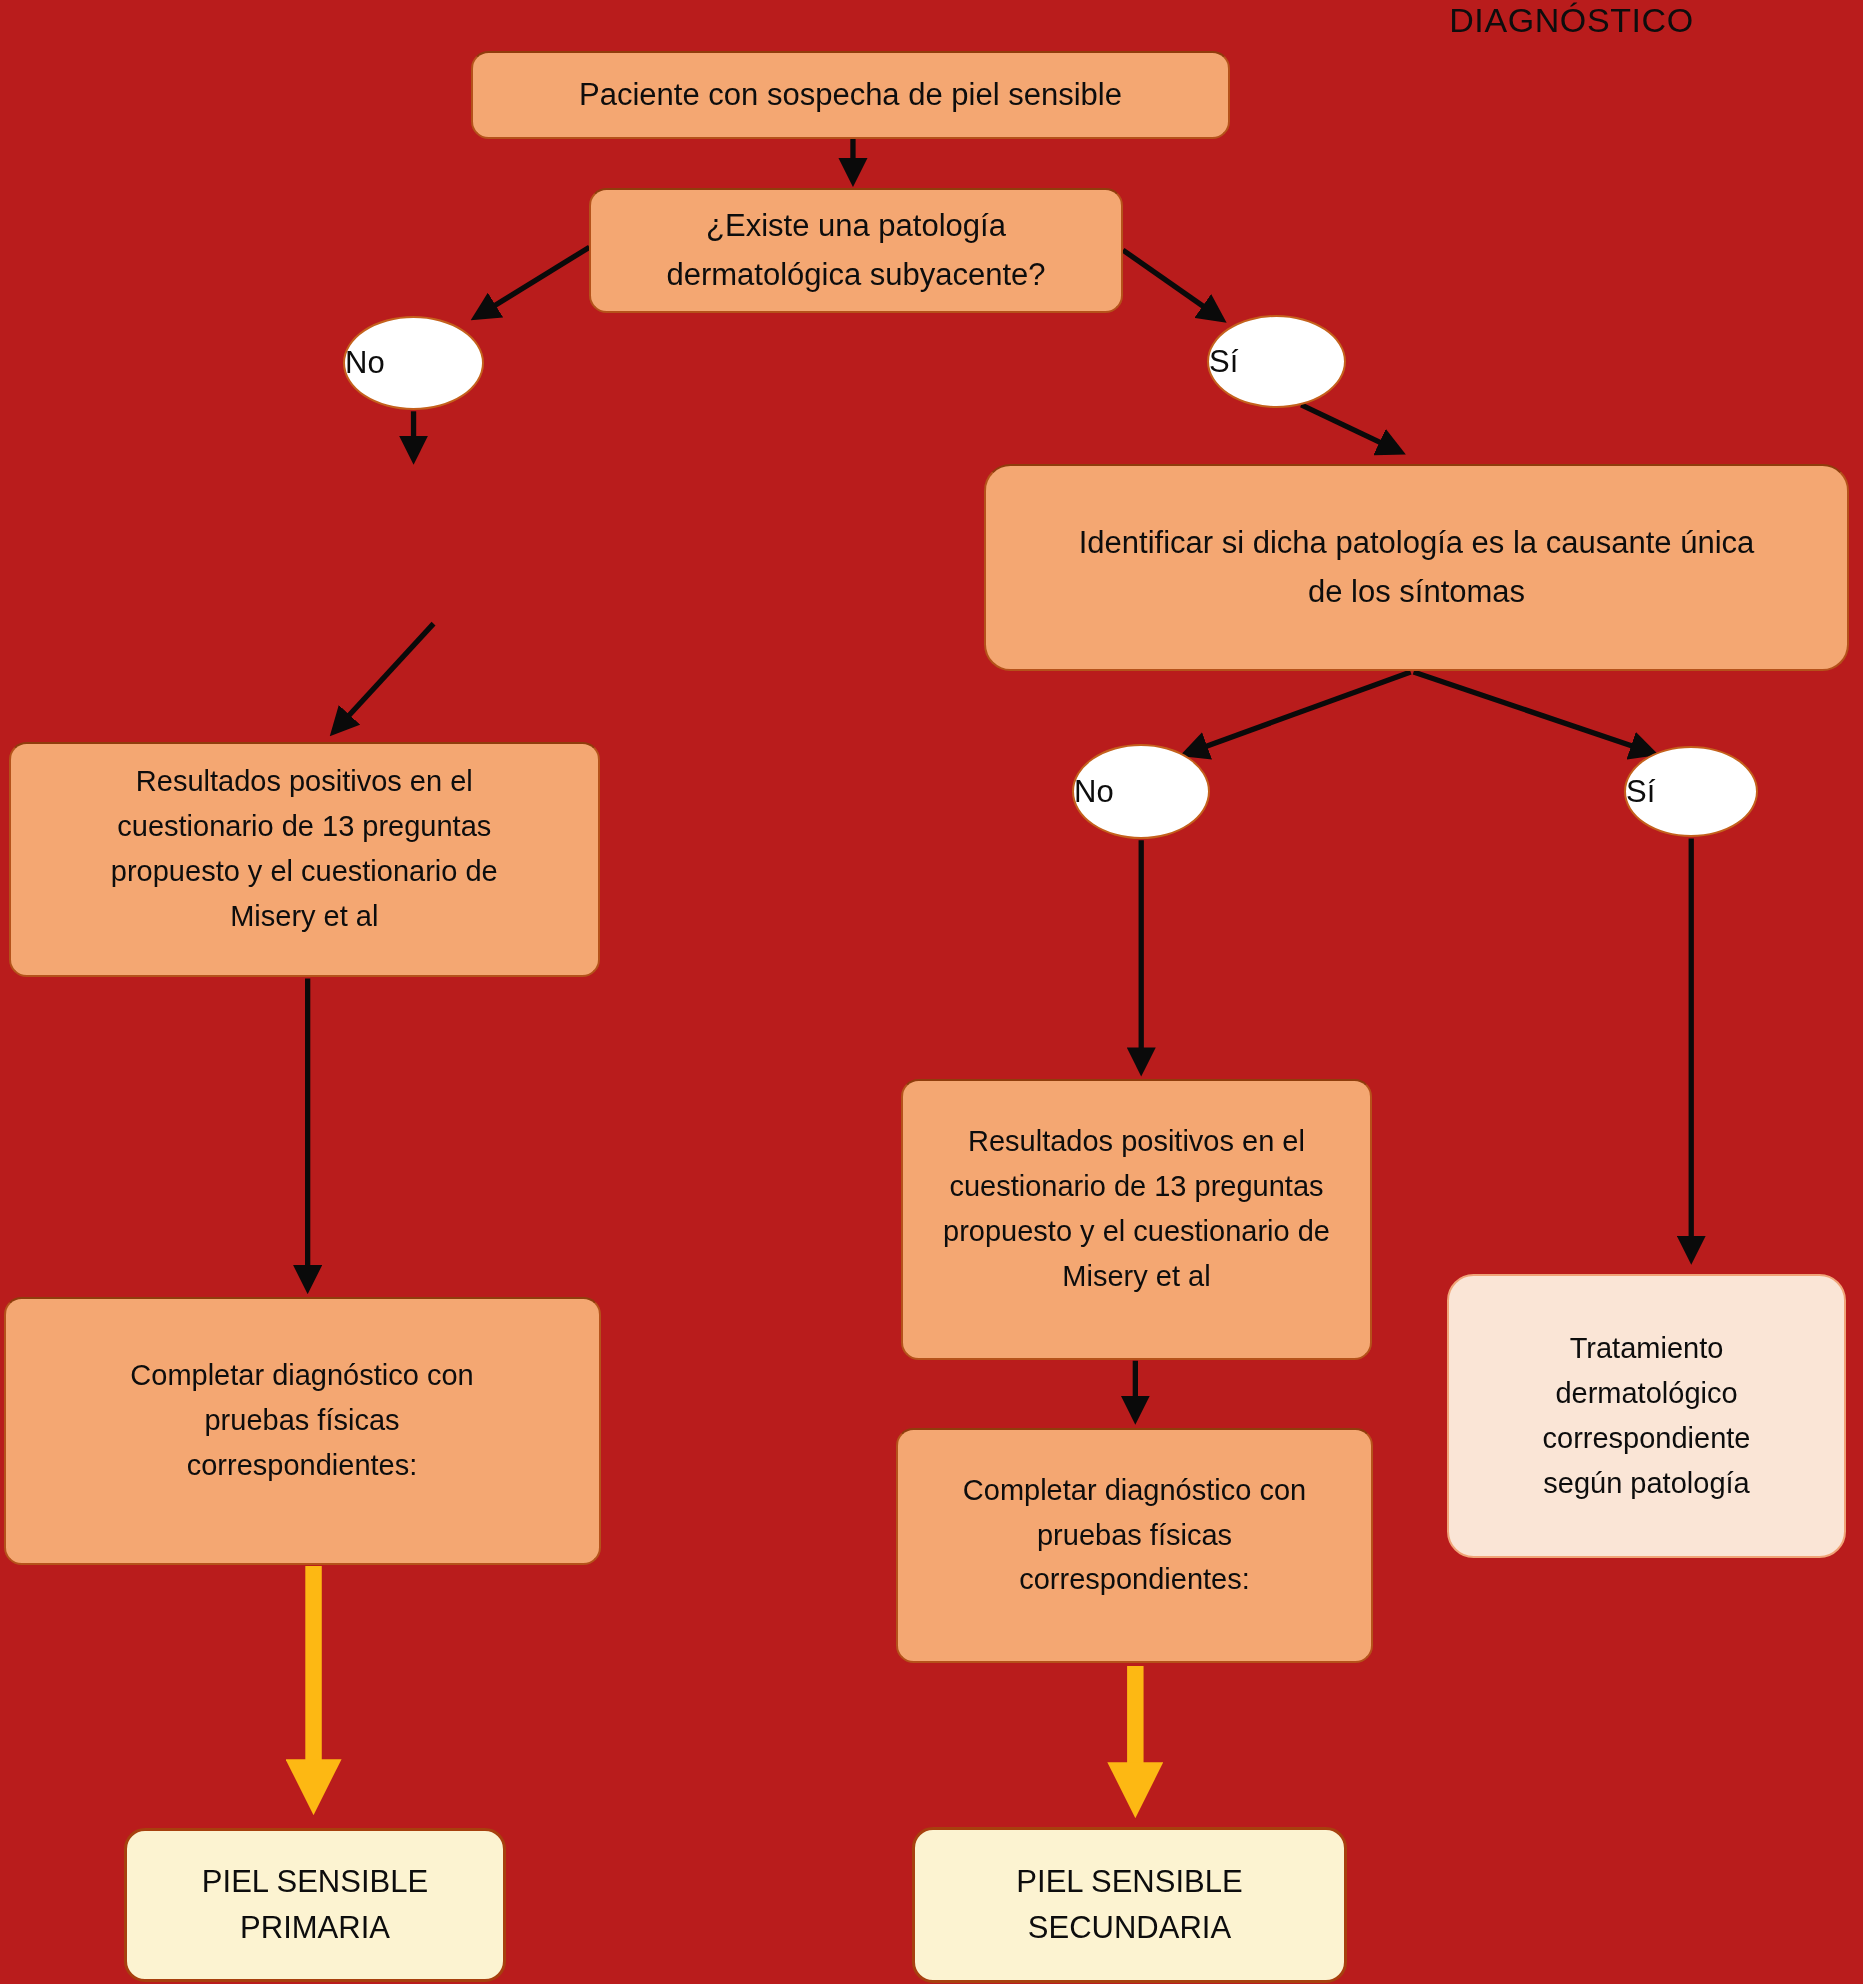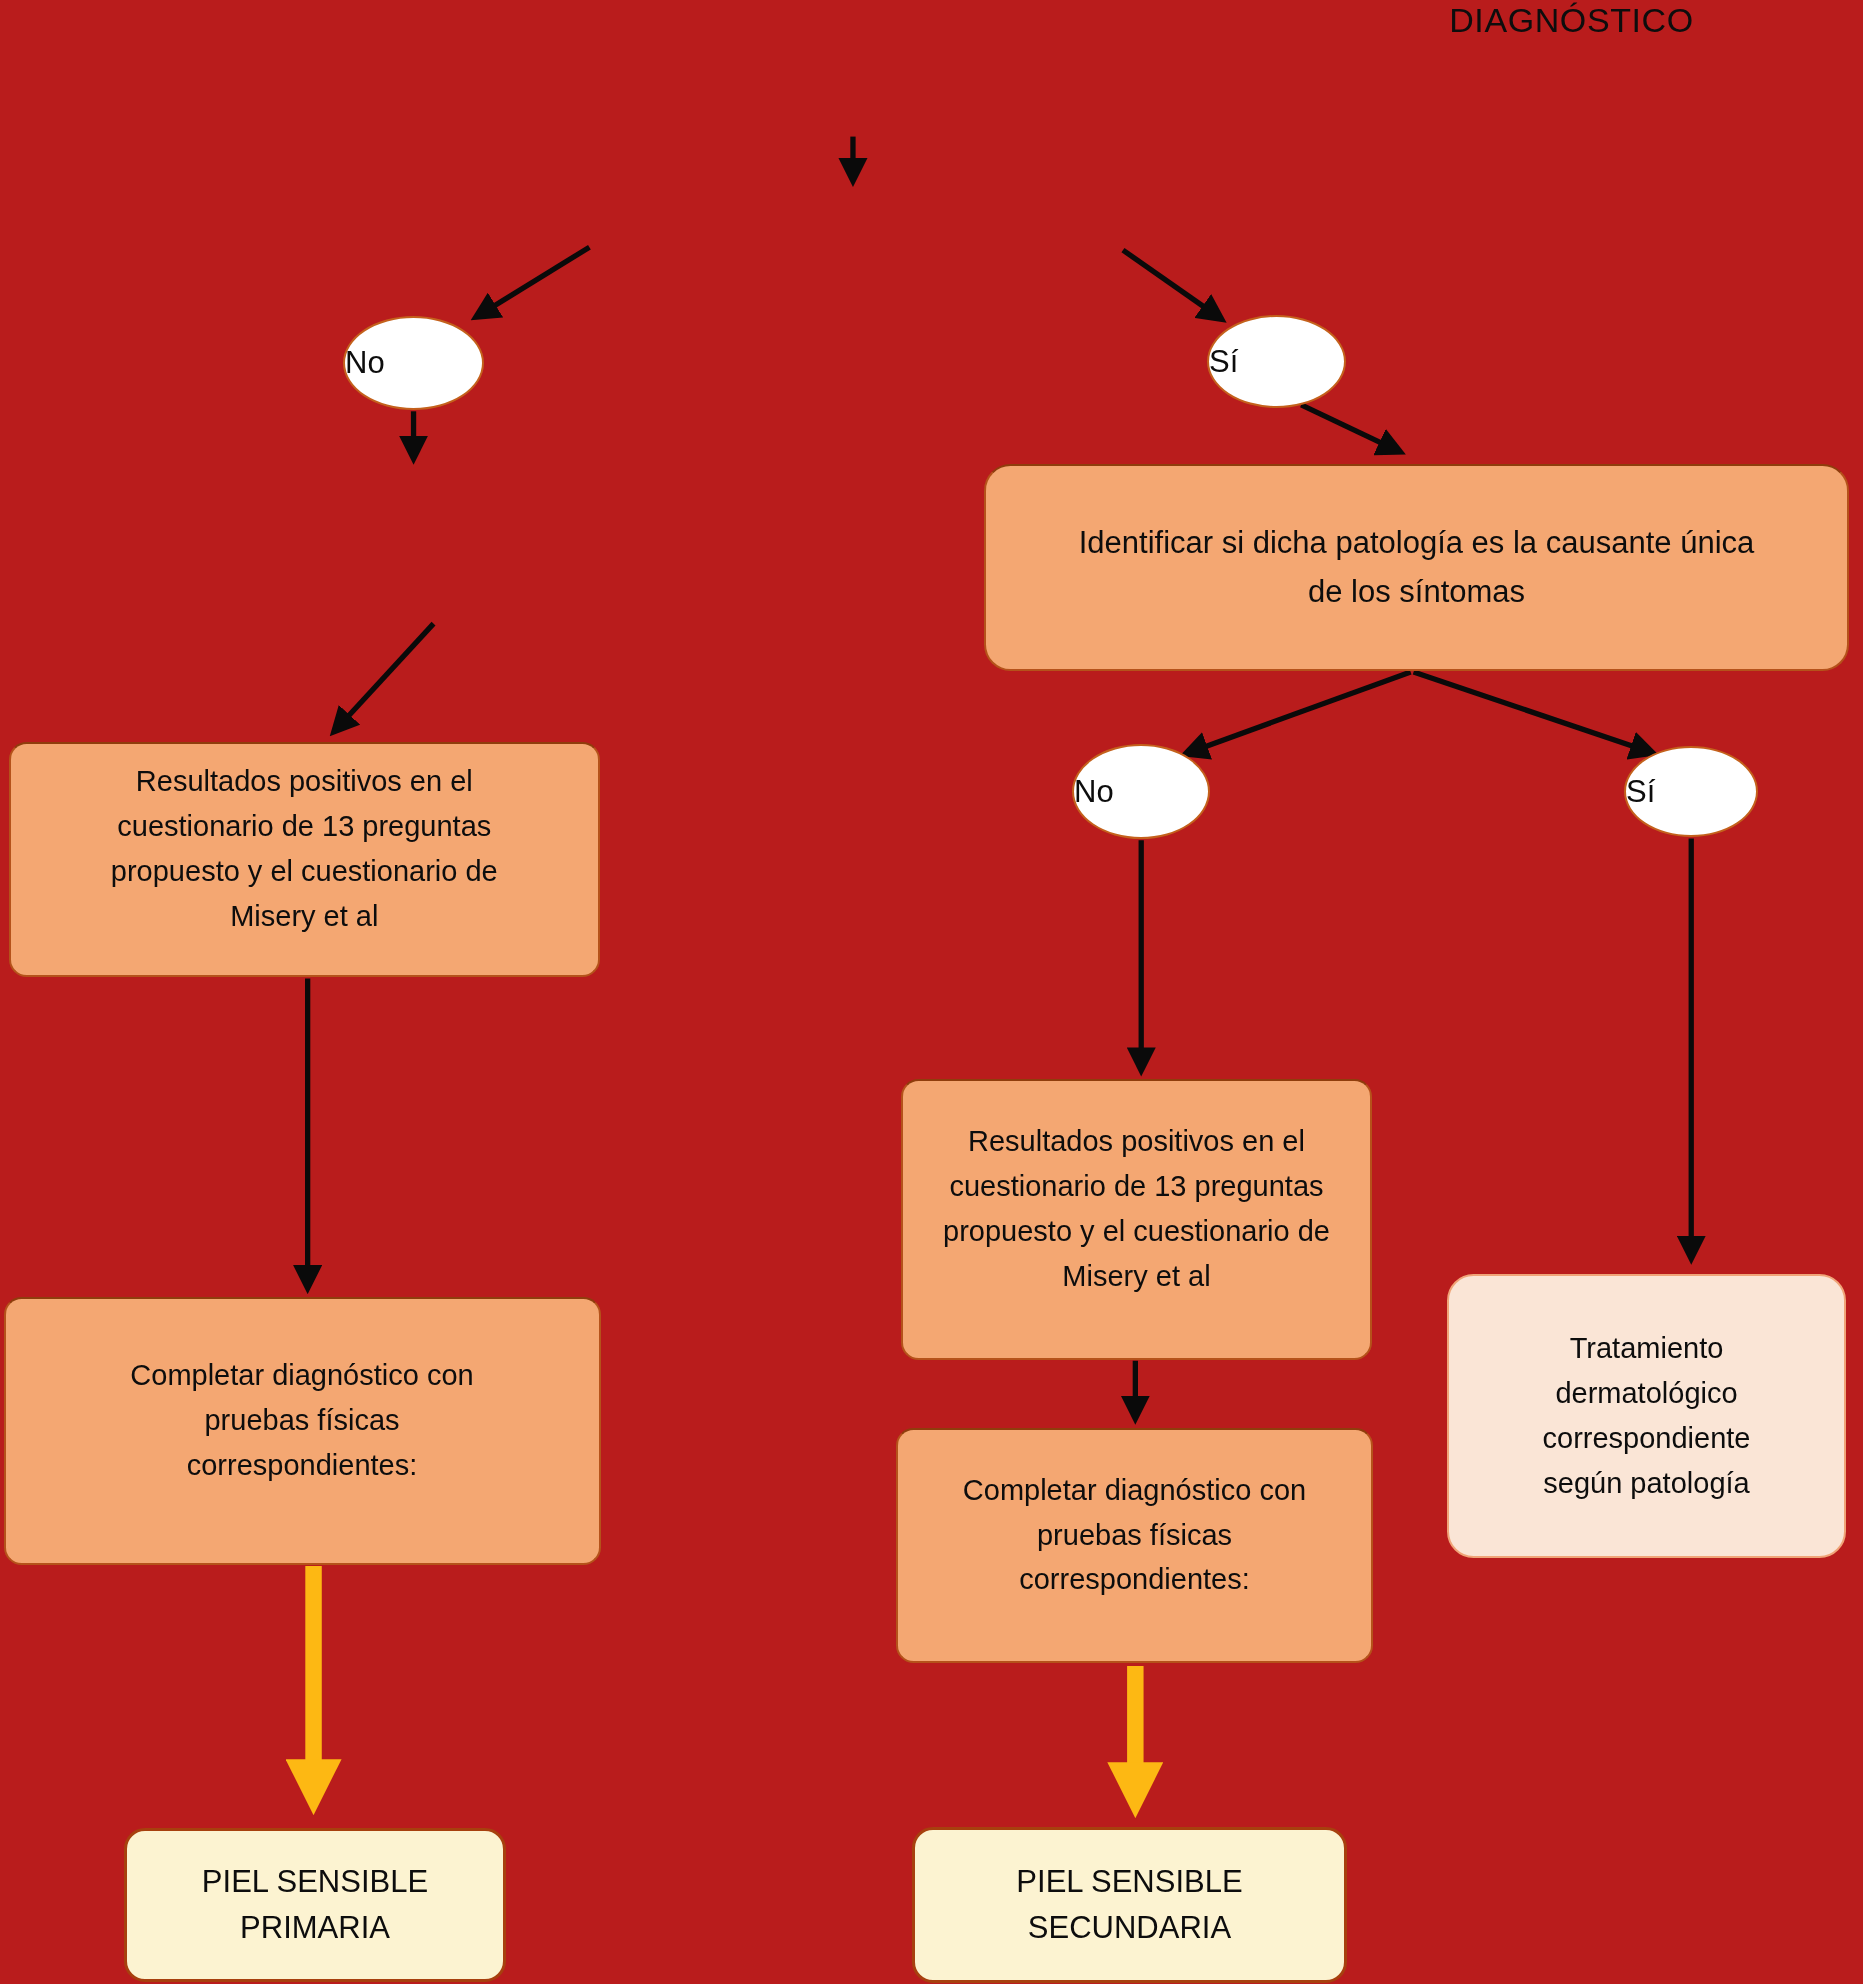--- a/index.html
+++ b/index.html
@@ -102,21 +102,28 @@
     <line x1="2212" y1="688" x2="2372" y2="764" stroke="#0A0A0A" stroke-width="9" marker-end="url(#mBlack)"></line>
     <line x1="2398" y1="1142" x2="2024" y2="1278" stroke="#0A0A0A" stroke-width="9" marker-end="url(#mBlack)"></line>
     <line x1="2403" y1="1142" x2="2801" y2="1277" stroke="#0A0A0A" stroke-width="9" marker-end="url(#mBlack)"></line>
     <line x1="1940" y1="1428" x2="1940" y2="1810" stroke="#0A0A0A" stroke-width="9" marker-end="url(#mBlack)"></line>
     <line x1="1930" y1="2313" x2="1930" y2="2402" stroke="#0A0A0A" stroke-width="9" marker-end="url(#mBlack)"></line>
     <line x1="2875" y1="1425" x2="2875" y2="2130" stroke="#0A0A0A" stroke-width="9" marker-end="url(#mBlack)"></line>
     <line x1="533" y1="2662" x2="533" y2="3038" stroke="#FDB813" stroke-width="28" marker-end="url(#mYellow)"></line>
     <line x1="1930" y1="2832" x2="1930" y2="3043" stroke="#FDB813" stroke-width="28" marker-end="url(#mYellow)"></line>
   </svg>
 
+  <div class="node orange" style="left:471px;top:51px;width:759px;height:88px;font-size:31px;">
+    <span class="label">Paciente con sospecha de piel sensible</span>
+  </div>
 
+  <div class="node orange" style="left:589px;top:188px;width:534px;height:125px;font-size:31px;">
+    <span class="label">¿Existe una patología
+dermatológica subyacente?</span>
+  </div>
 
   <div class="oval" style="left:343px;top:316px;width:141px;height:94px;">
     <span class="label">No</span>
   </div>
 
   <div class="oval" style="left:1207px;top:315px;width:139px;height:93px;">
     <span class="label">Sí</span>
   </div>
 
 

